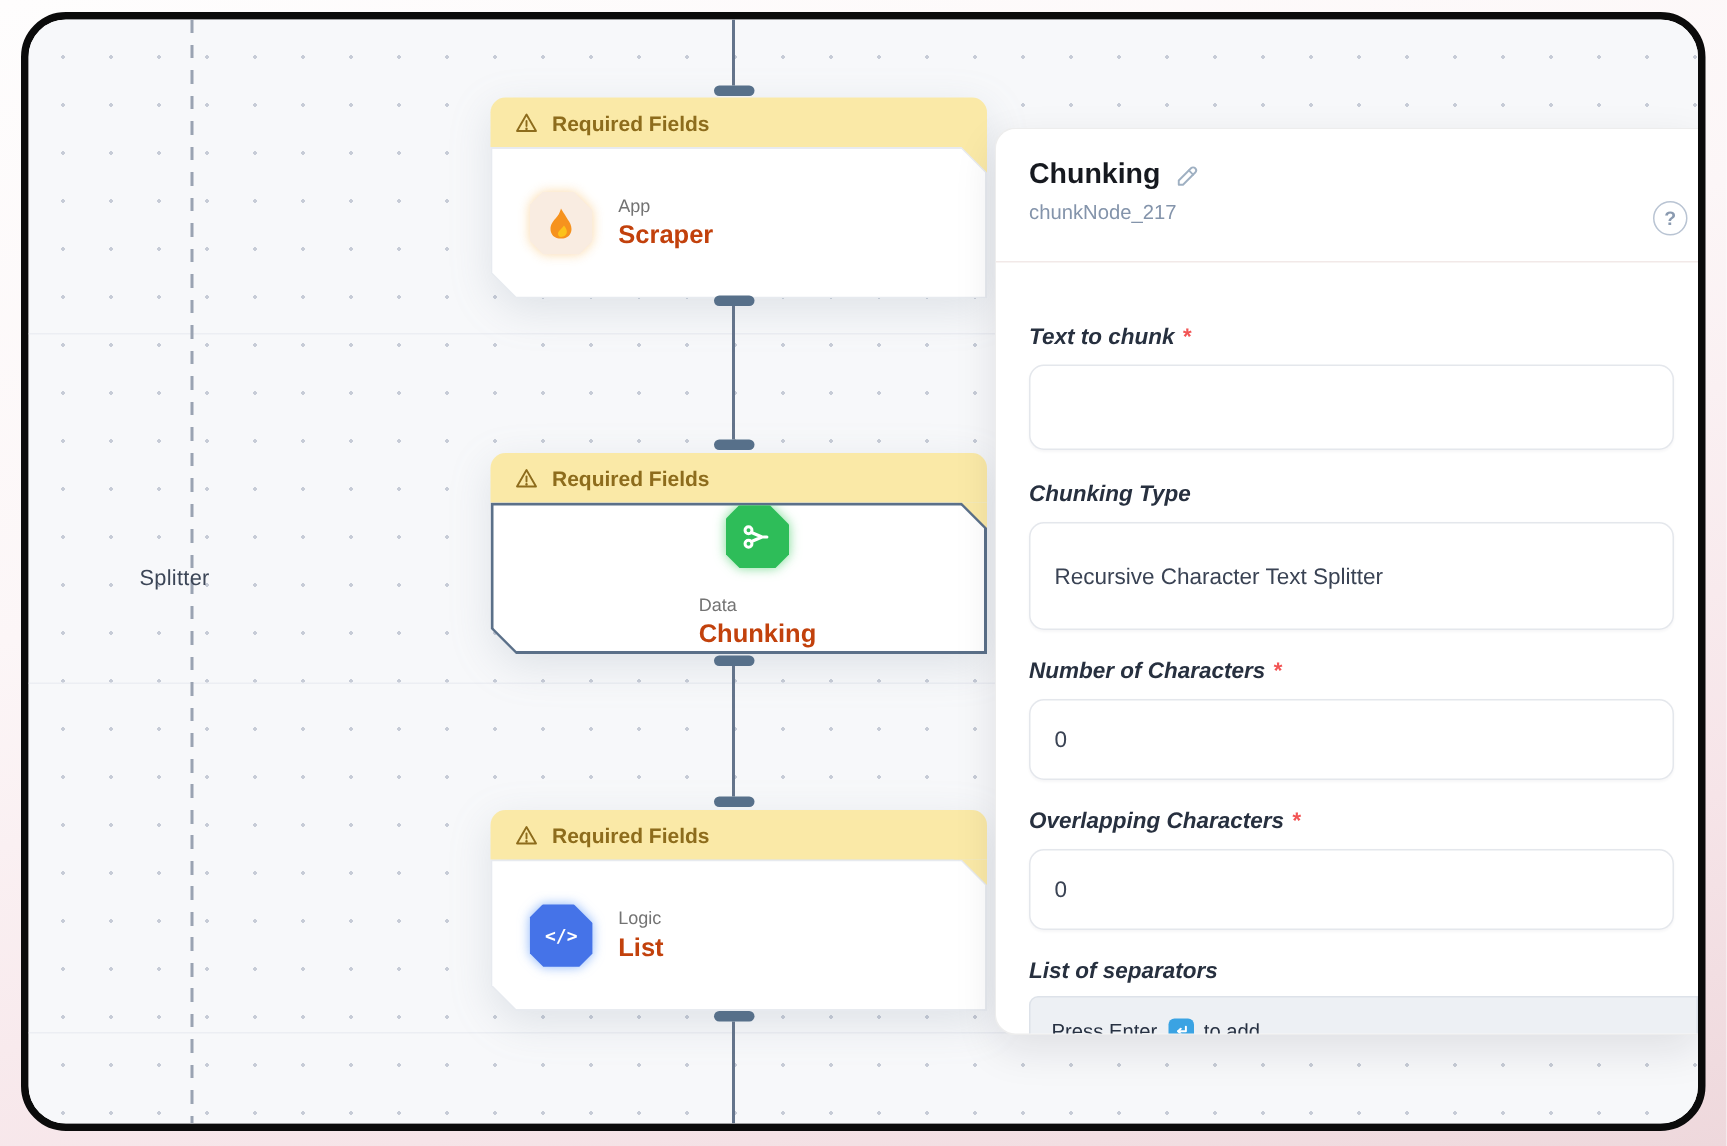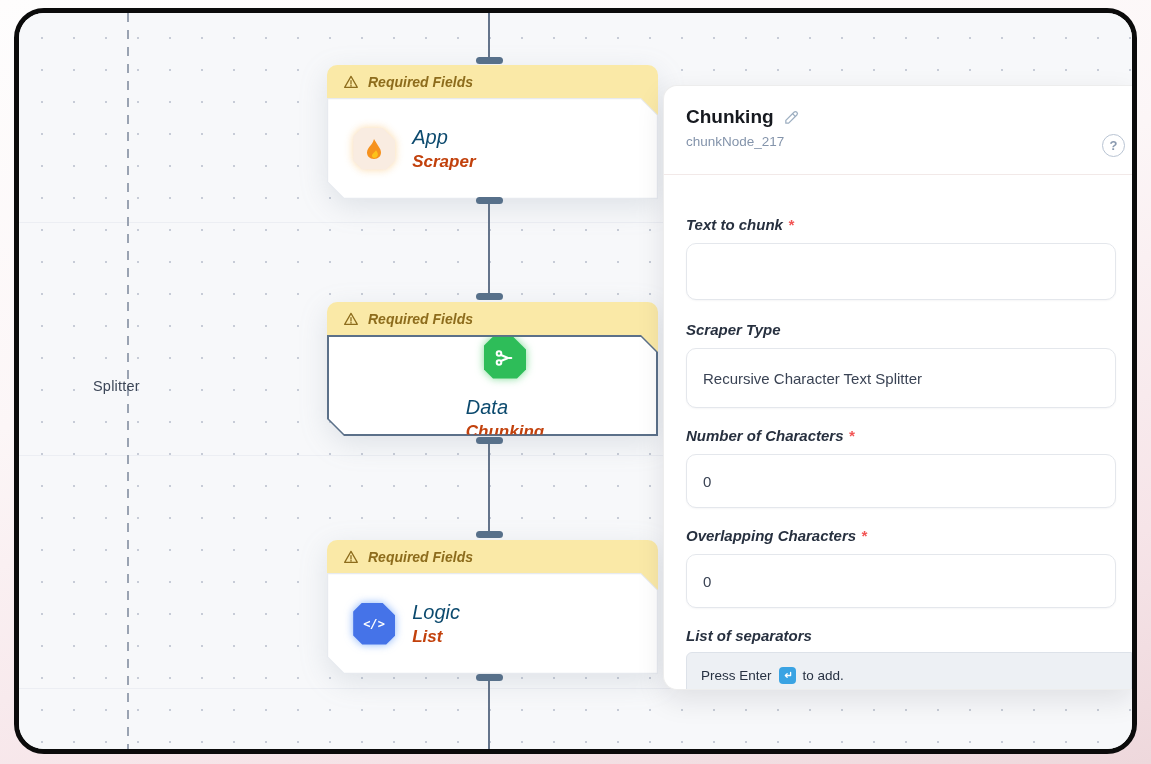--- a/index.html
+++ b/index.html
@@ -36,21 +36,21 @@
   .dashed-guide {
     position:absolute; left:108px; top:0; width:2px; height:100%; z-index:0;
     background:repeating-linear-gradient(180deg,#9aa3b2 0 9px, transparent 9px 17px);
   }
   .response-label {
     position:absolute; left:74px; top:365px; z-index:1;
     font-size:14.5px; color:#3c4657; letter-spacing:.2px;
   }
   
   .node { position:absolute; left:308px; width:331px; z-index:2;
-          filter:drop-shadow(0 8px 14px rgba(100,116,139,.16));font-style:italic; }
+          filter:drop-shadow(0 8px 14px rgba(100,116,139,.16)); }
   .node-banner {
     position:relative; height:33px; background:#fae9a7;
     border-radius:10px 10px 0 0; display:flex; align-items:center; gap:9px;
     padding:0 16px; color:#8d6c1c; font-size:14px; font-weight:700; z-index:0;
   }
   .node-banner::after { 
     content:""; position:absolute; right:0; top:100%; width:22px; height:22px;
     background:#fae9a7;
   }
   .warn-icon { width:16px; height:16px; flex:0 0 auto; }
@@ -72,21 +72,21 @@
     clip-path:polygon(0 9px, 9px 0, calc(100% - 13px) 0, 100% 13px, 100% calc(100% - 9px),
                       calc(100% - 9px) 100%, 9px 100%, 0 calc(100% - 9px));
   }
   .glow-amber { filter:drop-shadow(0 0 4px rgba(246,170,60,.45)); }
   .glow-green { filter:drop-shadow(0 0 4px rgba(52,199,89,.65)); }
   .glow-blue  { filter:drop-shadow(0 0 4px rgba(59,130,246,.6)); }
   .tile-amber { background:#f9ece1; }
   .tile-green { background:#2ebd59; }
   .tile-blue  { background:#4573e8; }
   .node-texts { display:flex; flex-direction:column; gap:3px; }
-  .node-category { font-size:20px; color:#0c4a6e; }
+  .node-category { font-size:12px; color:#737373; }
   .node-title { font-size:17px; font-weight:700; color:#c2410c; }
   .code-glyph { color:#fff; font-family:"DejaVu Sans Mono", monospace; font-weight:bold; font-size:12px; }
   
   .panel {
     position:absolute; left:644px; top:72px; right:0; height:605px; z-index:4;
     background:#fff; border:1px solid #ededed; border-right:none;
     border-radius:14px 0 0 14px;
     box-shadow:0 10px 28px rgba(15,23,42,.10);
     padding:20px 16px 0 22px; overflow:hidden;
   }
@@ -104,21 +104,21 @@
   .field-label { margin-top:41px; font-size:15px; font-weight:700; color:#27303f;font-style:italic; }
   .field-label.tight { margin-top:21px; }
   .field-label.tighter { margin-top:19px; }
   .req { color:#f25555; margin-left:5px; font-weight:700; }
   .tb { display:block; width:100%; margin-top:10px; background:#fff;
         border:1px solid #e4e7ec; border-radius:10px;
         font-family:"Liberation Sans", sans-serif; font-size:15px; color:#3a4354;
         padding:0 16px; box-shadow:0 1px 2px rgba(16,24,40,.04); outline:none; }
   .tb-area { height:57px; }
   .tb-input { height:54px; }
-  .tb-select { height:60px; display:flex; align-items:center; cursor:pointer; }
+  .tb-select { height:72px; display:flex; align-items:center; cursor:pointer; }
   .sep-box {
     margin:8px -16px 0 0; height:46px; background:#edf0f4;
     border:1px solid #dde2e9; border-radius:6px 0 0 0;
     display:flex; align-items:center; gap:7px; padding:0 14px;
     font-size:13.5px; color:#273142;
   }
   .enter-key {
     width:17px; height:17px; background:#3aa3e3; border-radius:4px;
     display:flex; align-items:center; justify-content:center; flex:0 0 auto;
   }
@@ -232,21 +232,21 @@
             <path d="M13.5 6.5l4 4"></path>
           </svg>
       </div>
       <div class="panel-node-id">chunkNode_217</div>
       <div class="help-circle">?</div>
       <hr class="panel-divider">
 
       <div class="field-label"><span>Text to chunk</span><span class="req">*</span></div>
       <div class="tb tb-area"></div>
 
-      <div class="field-label tight"><span>Scraper Type</span></div>
+      <div class="field-label tight"><span>Chunking Type</span></div>
       <div class="tb tb-select">Recursive Character Text Splitter</div>
 
       <div class="field-label tighter"><span>Number of Characters</span><span class="req">*</span></div>
       <input class="tb tb-input" value="0" style="">
 
       <div class="field-label tighter"><span>Overlapping Characters</span><span class="req">*</span></div>
       <input class="tb tb-input" value="0" style="">
 
       <div class="field-label tighter"><span>List of separators</span></div>
       <div class="sep-box">

